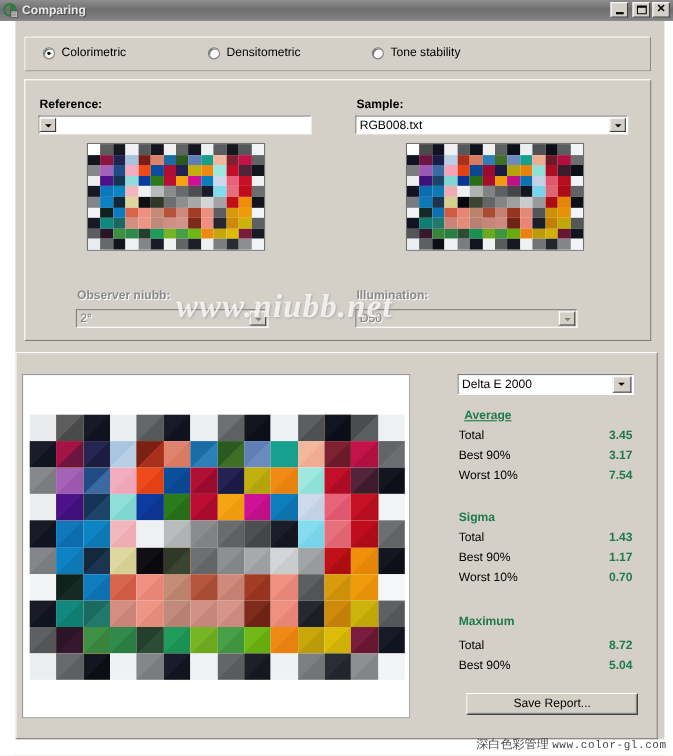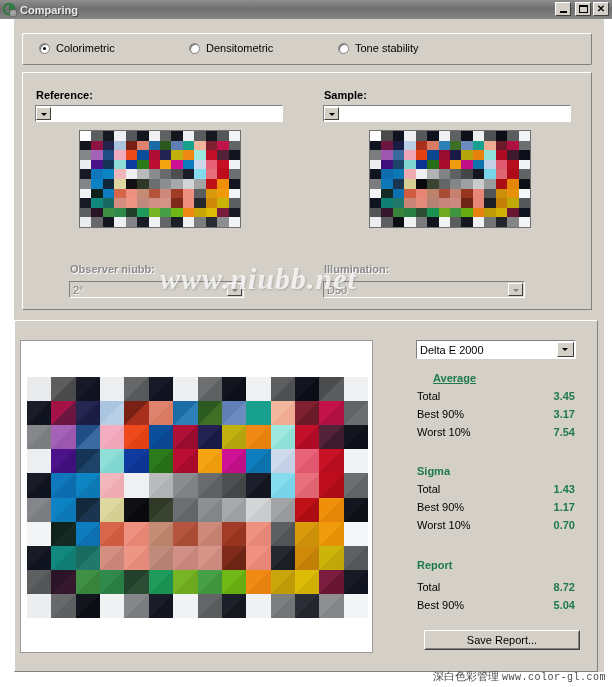--- a/index.html
+++ b/index.html
@@ -227,20 +227,21 @@
 
   <div class="panel" id="top-panel">
 
     <span class="fld-label" style="left:13px;top:16px;">Reference:</span>
     <div class="combo" style="left:12px;top:32px;width:248px;">
       <span class="arrow"></span>
     </div>
 
     <span class="fld-label" style="left:301px;top:16px;">Sample:</span>
     <div class="combo" style="left:300px;top:32px;width:248px;">
+      <span class="cval">RGB008.txt</span>
       <span class="arrow"></span>
     </div>
 
     <div class="thumb" style="left:56px;top:57px;width:162px;height:98px;">
       <div class="thumb-grid" id="ref-thumb" style="grid-template-columns: repeat(14, 1fr); grid-template-rows: repeat(10, 1fr);">
           <div style="background: rgb(255, 255, 255);"></div>
           <div style="background: rgb(92, 93, 95);"></div>
           <div style="background: rgb(22, 24, 31);"></div>
           <div style="background: rgb(240, 240, 242);"></div>
           <div style="background: rgb(86, 87, 90);"></div>
@@ -966,21 +967,21 @@
         </div>
       </div>
   </div>
 
   <div id="stats">
     <div class="combo" style="left:10px;top:8px;width:160px;height:19px;">
       <span class="cval">Delta E 2000</span>
       <span class="arrow" style="width:17px;height:15px;"></span>
     </div>
 
-    <span class="stat-head" style="left:27px;top:40px;text-decoration:underline;">Average</span>
+    <span class="stat-head" style="left:16px;top:40px;text-decoration:underline;">Average</span>
     <div class="stat-row" style="left:11px;top:58px;">
       <span class="k">Total</span>
       <span class="v">3.45</span>
     </div>
     <div class="stat-row" style="left:11px;top:76px;">
       <span class="k">Best 90%</span>
       <span class="v">3.17</span>
     </div>
     <div class="stat-row" style="left:11px;top:94px;">
       <span class="k">Worst 10%</span>
@@ -994,21 +995,21 @@
     </div>
     <div class="stat-row" style="left:11px;top:169px;">
       <span class="k">Best 90%</span>
       <span class="v">1.17</span>
     </div>
     <div class="stat-row" style="left:11px;top:187px;">
       <span class="k">Worst 10%</span>
       <span class="v">0.70</span>
     </div>
 
-    <span class="stat-head" style="left:11px;top:227px;">Report</span>
+    <span class="stat-head" style="left:11px;top:227px;">Maximum</span>
     <div class="stat-row" style="left:11px;top:249px;">
       <span class="k">Total</span>
       <span class="v">8.72</span>
     </div>
     <div class="stat-row" style="left:11px;top:267px;">
       <span class="k">Best 90%</span>
       <span class="v">5.04</span>
     </div>
   </div>
 

